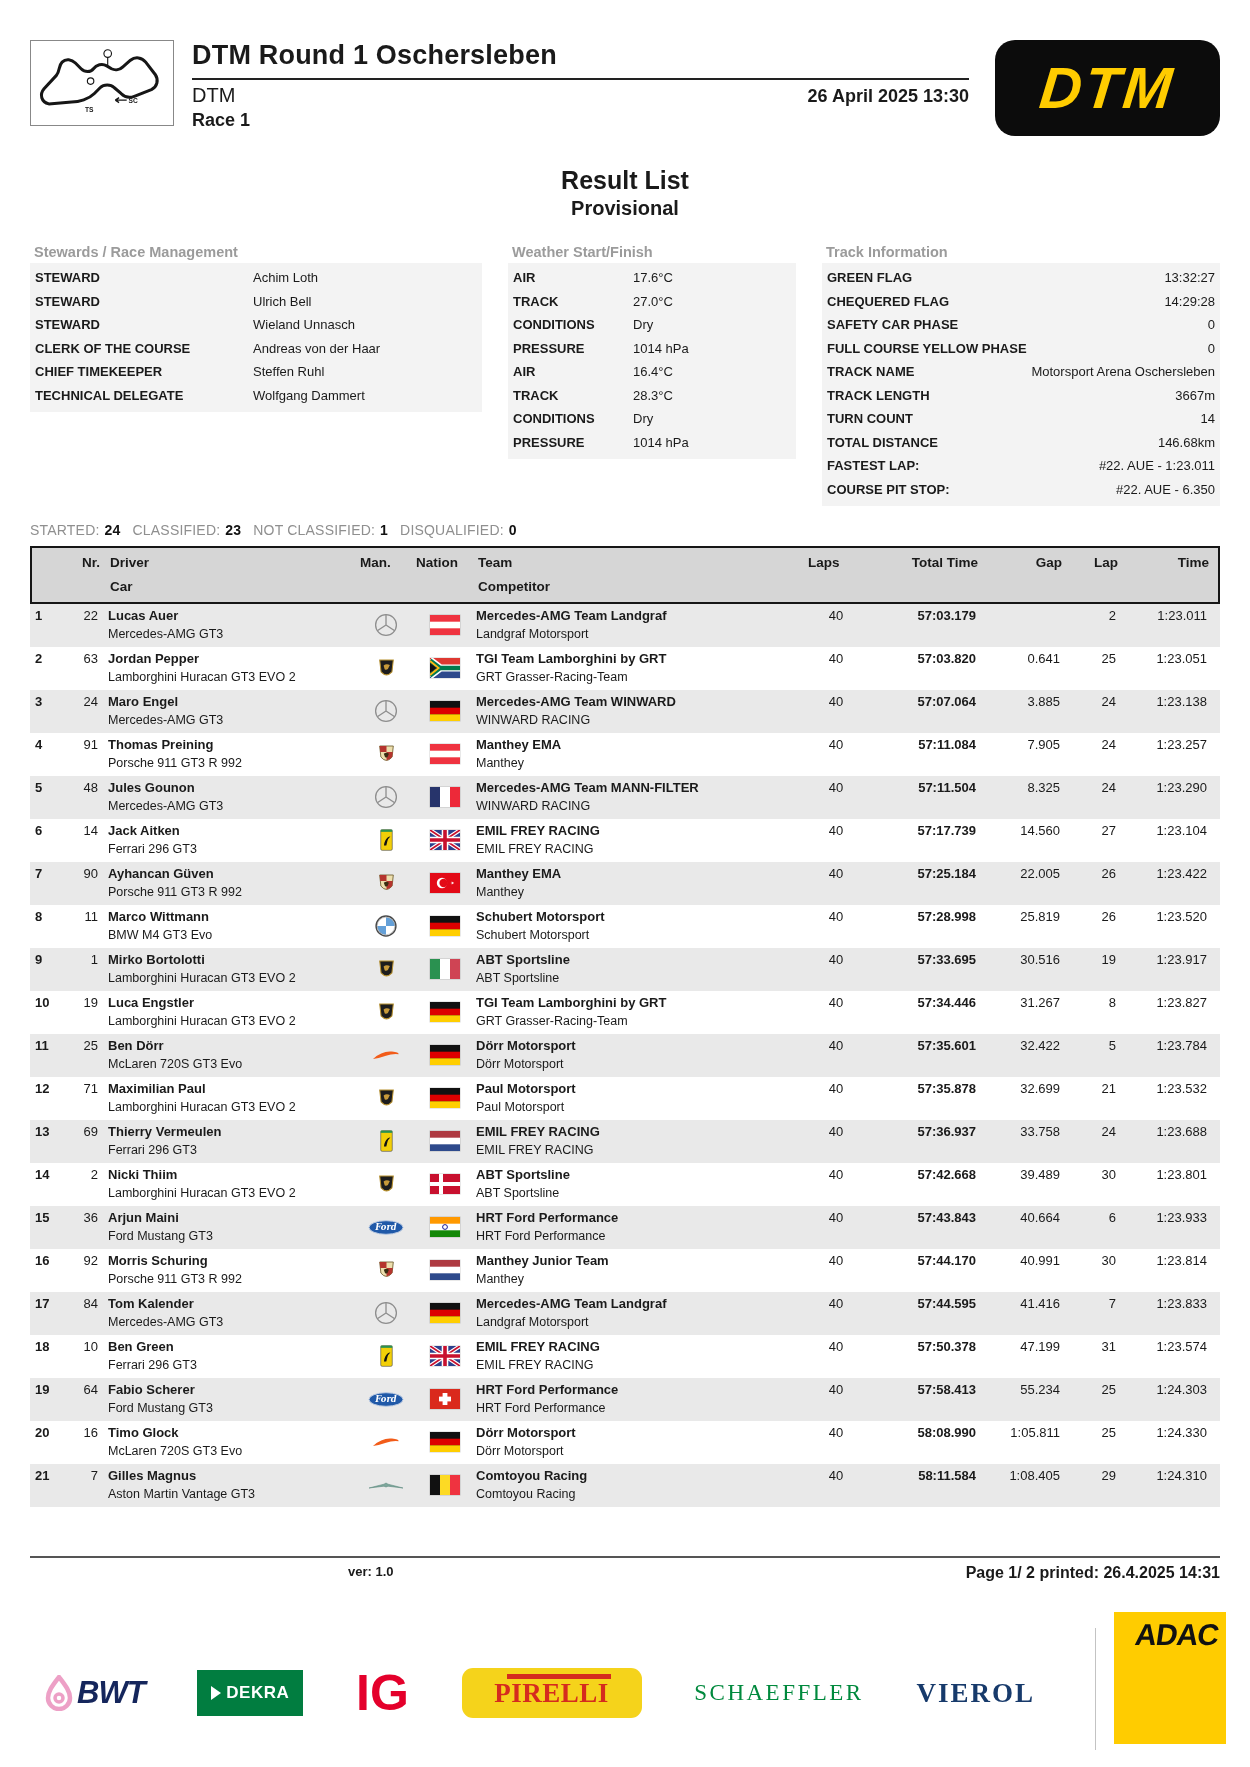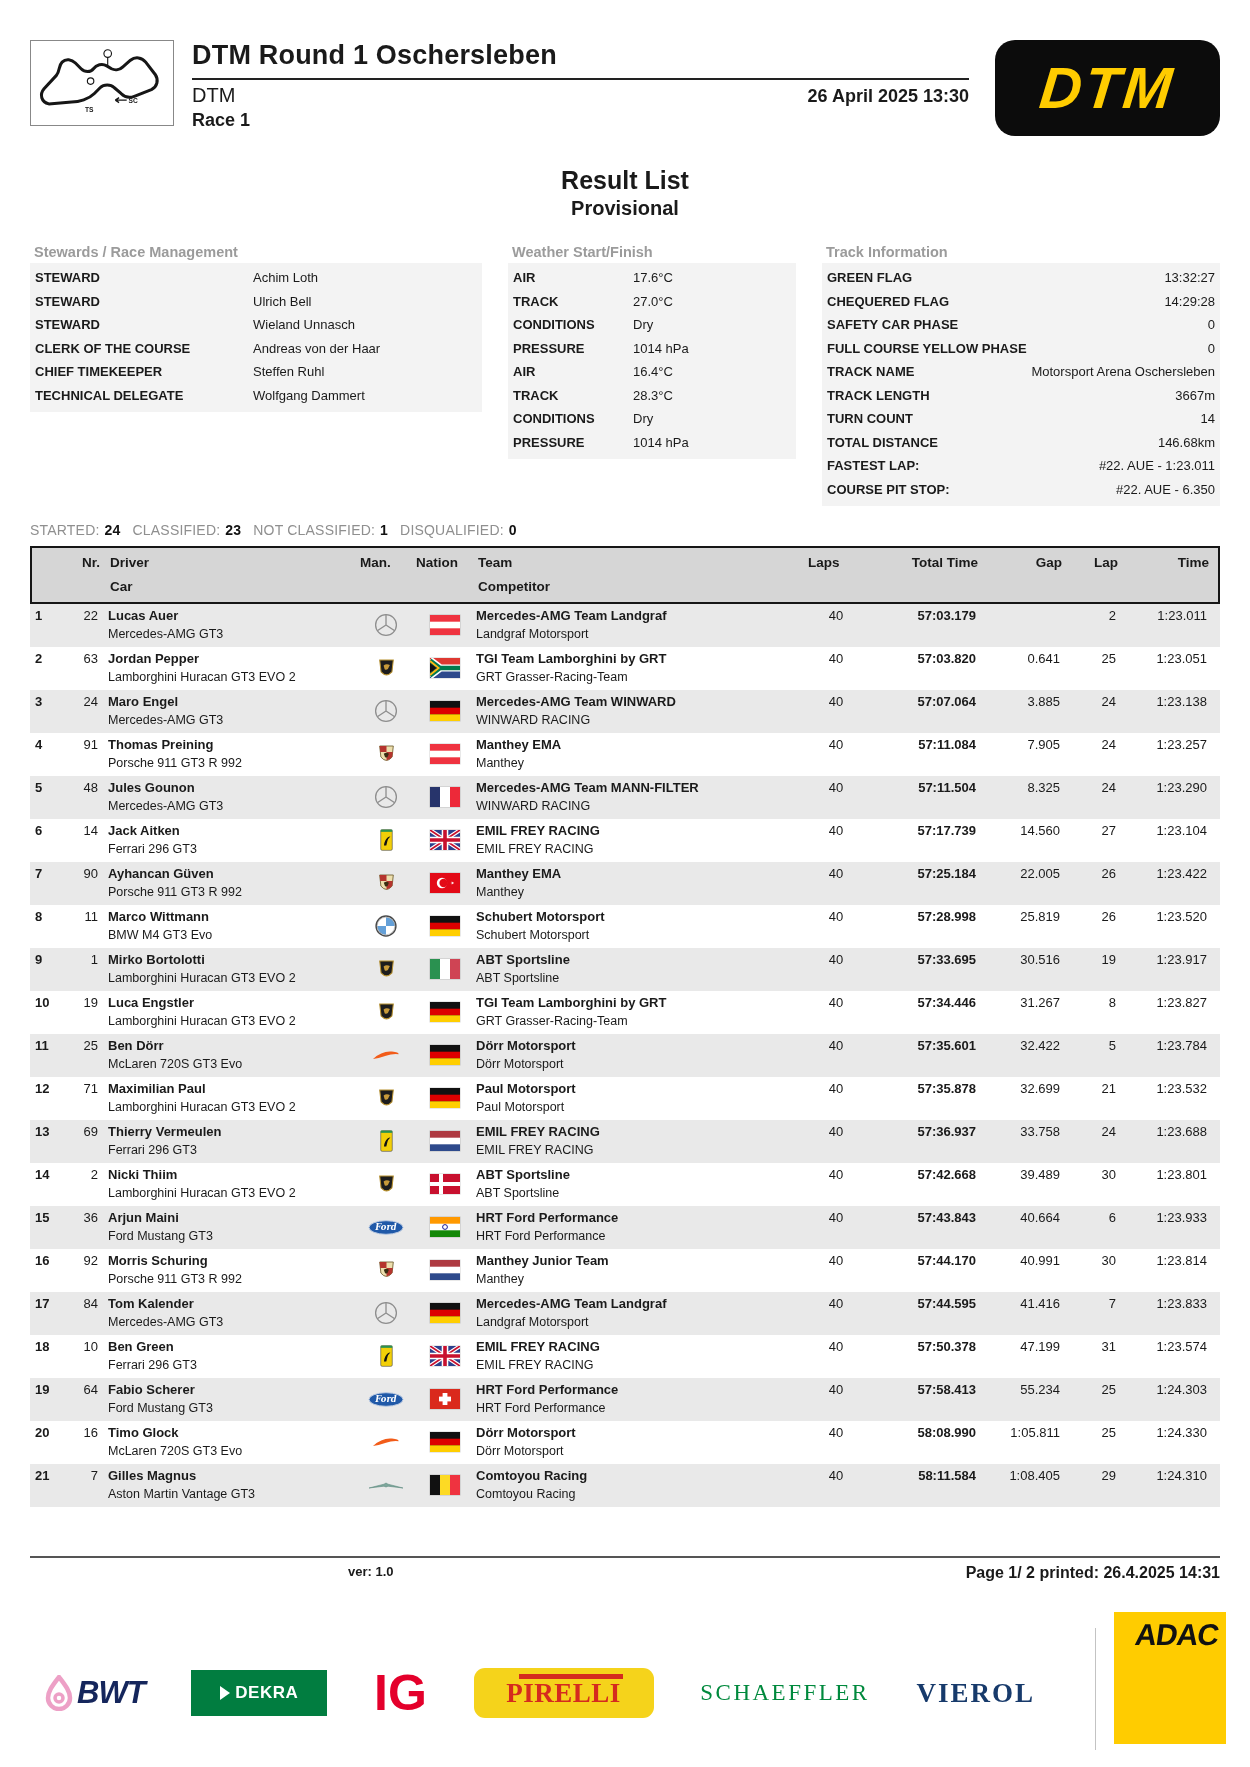--- a/index.html
+++ b/index.html
@@ -76,21 +76,21 @@
   .footer{position:absolute;left:30px;right:30px;top:1556px;border-top:2px solid #555;
     padding-top:6px;display:flex;font-size:13px;font-weight:bold;}
   .foot-ver{margin-left:318px;}
   .foot-page{margin-left:auto;font-size:16px;}
 
   
   .sponsors{position:absolute;left:45px;top:1648px;width:990px;height:90px;
     display:flex;align-items:center;justify-content:space-between;}
   .sp{display:flex;align-items:center;}
   .bwt-text{color:#15265c;font-size:31px;font-weight:bold;font-style:italic;letter-spacing:-1px;margin-left:4px;}
-  .dekra-box{background:#017d40;width:136px;height:46px;display:flex;align-items:center;justify-content:center;}
+  .dekra-box{background:#017d40;width:106px;height:46px;display:flex;align-items:center;justify-content:center;}
   .dekra-text{color:#fff;font-weight:bold;font-size:17px;letter-spacing:0.5px;margin-left:5px;}
   .dekra-arrow{width:0;height:0;border-top:7px solid transparent;border-bottom:7px solid transparent;border-left:10px solid #fff;}
   .ig-text{color:#e4002b;font-size:50px;font-weight:bold;letter-spacing:0px;}
   .pirelli-box{background:#f5d31b;width:180px;height:50px;display:flex;align-items:center;justify-content:center;position:relative;border-radius:11px;}
   .pirelli-text{color:#d52b1e;font-size:27px;font-weight:bold;font-family:"Liberation Serif",serif;letter-spacing:0.5px;position:relative;}
   .pirelli-text::before{content:"";position:absolute;left:13px;right:-2px;top:-4px;height:5px;background:#d52b1e;}
   .schaeffler-text{color:#00893d;font-size:23px;font-weight:normal;font-family:"Liberation Serif",serif;letter-spacing:2.5px;}
   .vierol-text{color:#173a6b;font-size:27px;font-weight:bold;font-family:"Liberation Serif",serif;letter-spacing:2px;}
   .sp-divider{position:absolute;left:1095px;top:1628px;width:1px;height:122px;background:#c3c3c3;}
   .adac-box{position:absolute;right:24px;top:1612px;width:112px;height:132px;background:#fc0;

